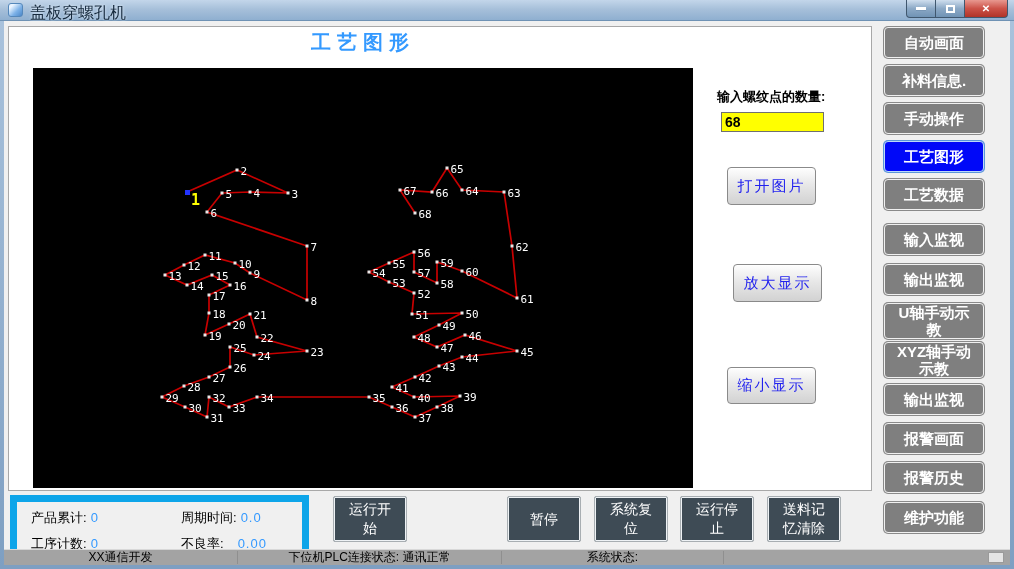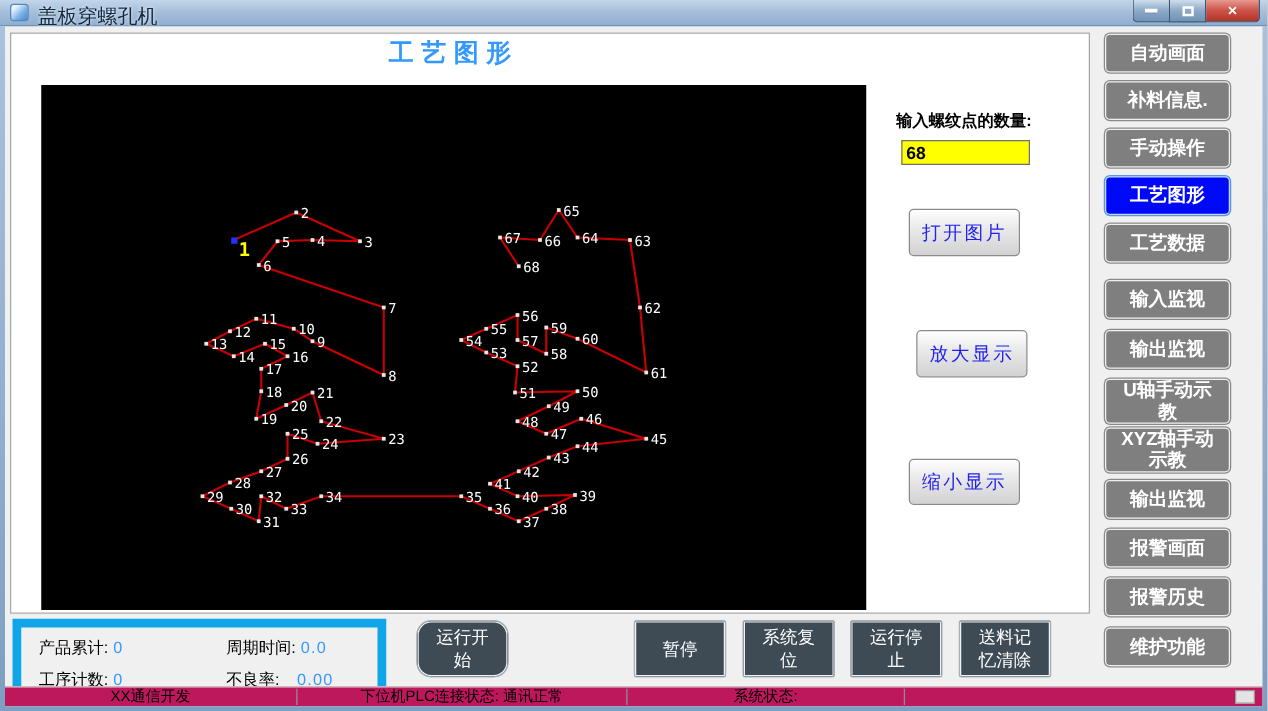--- a/index.html
+++ b/index.html
@@ -66,21 +66,21 @@
   .stat-item .val { color:#3399ff; margin-left:4px; letter-spacing:1px; }
 
   
   .run-btn { position:absolute; top:496px; width:74px; height:46px; background:#3e4b55;
     border:1px solid #a8aeb2; box-shadow:inset 0 0 0 1px #eef2f5; border-radius:2px;
     color:#fff; font-size:14px; line-height:19px; display:flex; align-items:center;
     justify-content:center; text-align:center; padding:0 10px; cursor:pointer; }
 
   
   .statusbar { position:absolute; left:4px; right:4px; bottom:4px; height:16px;
-    background:#be185d; border-top:1px solid #d8d8d8; display:flex; align-items:center; z-index:25; }
+    background:#a3a3a3; border-top:1px solid #d8d8d8; display:flex; align-items:center; z-index:25; }
   .sb-seg { height:13px; display:flex; align-items:center; justify-content:center;
     font-size:12px; color:#000; border-right:1px solid #8f8f8f; }
   .sb-seg:last-of-type { border-right:none; }
   .sb-0{width:234px;} .sb-1{width:262px;} .sb-2{width:264px;} .sb-3{width:222px;}
   .sb-grip { margin-left:auto; margin-right:6px; width:16px; height:11px;
     border:1px solid #9a9a9a; background:#e4e4e4; }
 </style>
 </head>
 <body>
 
@@ -278,21 +278,21 @@
       <span>周期时间:</span><span class="val">0.0</span>
     </div>
     <div class="stat-item">
       <span>工序计数:</span><span class="val">0</span>
     </div>
     <div class="stat-item">
       <span>不良率:</span><span class="val" style="margin-left:14px;">0.00</span>
     </div>
   </div>
 
-  <div class="run-btn" style="left:333px;border-radius:12px;">运行开始</div>
+  <div class="run-btn" style="left:333px;">运行开始</div>
   <div class="run-btn" style="left:507px;">暂停</div>
   <div class="run-btn" style="left:594px;">系统复位</div>
   <div class="run-btn" style="left:680px;">运行停止</div>
   <div class="run-btn" style="left:767px;">送料记忆清除</div>
 
   <div class="statusbar">
     <div class="sb-seg sb-0">XX通信开发</div>
     <div class="sb-seg sb-2">下位机PLC连接状态: 通讯正常</div>
     <div class="sb-seg sb-3">系统状态:</div>
     <div class="sb-grip"></div>

